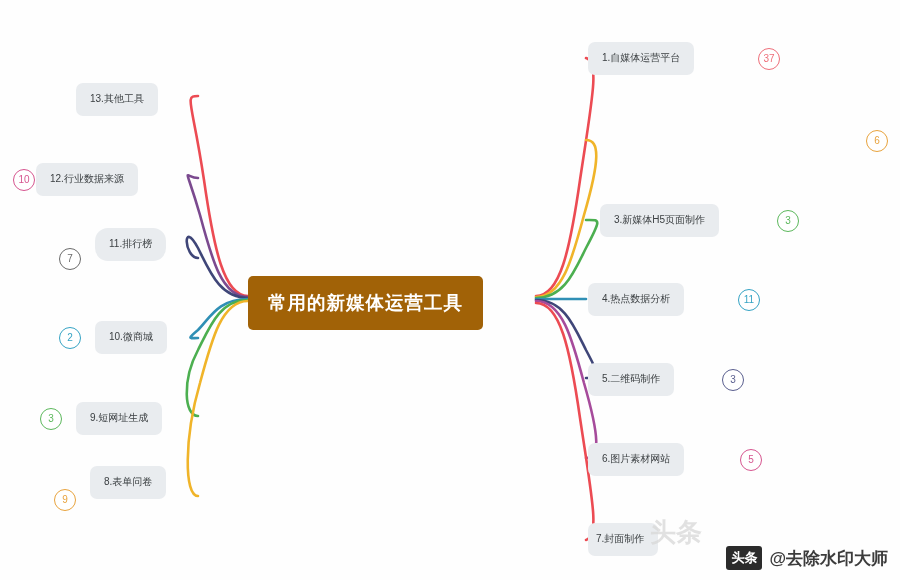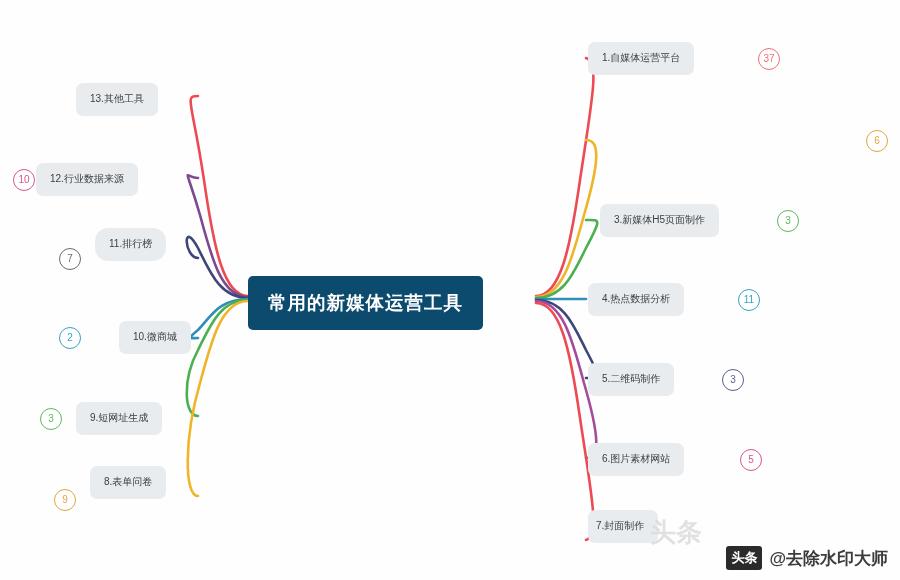--- a/index.html
+++ b/index.html
@@ -32,21 +32,21 @@
     border-radius: 7px;
     color: #3c4043;
     font-size: 10px;
     line-height: 1;
     padding: 11px 14px 12px 14px;
     white-space: nowrap;
     box-sizing: border-box;
   }
   .center-node {
     position: absolute;
-    background: #0c4a6e;
+    background: #a16207;
     color: #ffffff;
     font-weight: bold;
     font-size: 18.5px;
     border-radius: 5px;
     padding: 14px 20px 15px 20px;
     white-space: nowrap;
     letter-spacing: 1px;
     box-sizing: border-box;
   }
   .badge {
@@ -131,31 +131,31 @@
 
   <div class="node" style="left:588px; top:283px;">4.热点数据分析</div>
   <div class="badge" style="left:738px; top:289px; border-color:#35a3c4; color:#35a3c4;">11</div>
 
   <div class="node" style="left:588px; top:363px;">5.二维码制作</div>
   <div class="badge" style="left:722px; top:369px; border-color:#5a5f8f; color:#5a5f8f;">3</div>
 
   <div class="node" style="left:588px; top:443px;">6.图片素材网站</div>
   <div class="badge" style="left:740px; top:449px; border-color:#d6558f; color:#d6558f;">5</div>
 
-  <div class="node" style="left:588px; top:510px;padding-left:8px;">7.封面制作</div>
+  <div class="node" style="left:588px; top:523px;padding-left:8px;">7.封面制作</div>
 
   <div class="node" style="left:76px; top:83px;">13.其他工具</div>
 
   <div class="node" style="left:36px; top:163px;">12.行业数据来源</div>
   <div class="badge" style="left:13px; top:169px; border-color:#d6558f; color:#d6558f;">10</div>
 
   <div class="node" style="left:95px; top:228px;border-radius:13px;">11.排行榜</div>
   <div class="badge" style="left:59px; top:248px; border-color:#6b6b6b; color:#6b6b6b;">7</div>
 
-  <div class="node" style="left:95px; top:321px;margin-left:24px;">10.微商城</div>
+  <div class="node" style="left:95px; top:321px;">10.微商城</div>
   <div class="badge" style="left:59px; top:327px; border-color:#35a3c4; color:#35a3c4;">2</div>
 
   <div class="node" style="left:76px; top:402px;">9.短网址生成</div>
   <div class="badge" style="left:40px; top:408px; border-color:#5cb85c; color:#5cb85c;">3</div>
 
   <div class="node" style="left:90px; top:466px;">8.表单问卷</div>
   <div class="badge" style="left:54px; top:489px; border-color:#e8a33d; color:#e8a33d;">9</div>
 
   <div class="wm-ghost">头条</div>
   <div class="watermark">

